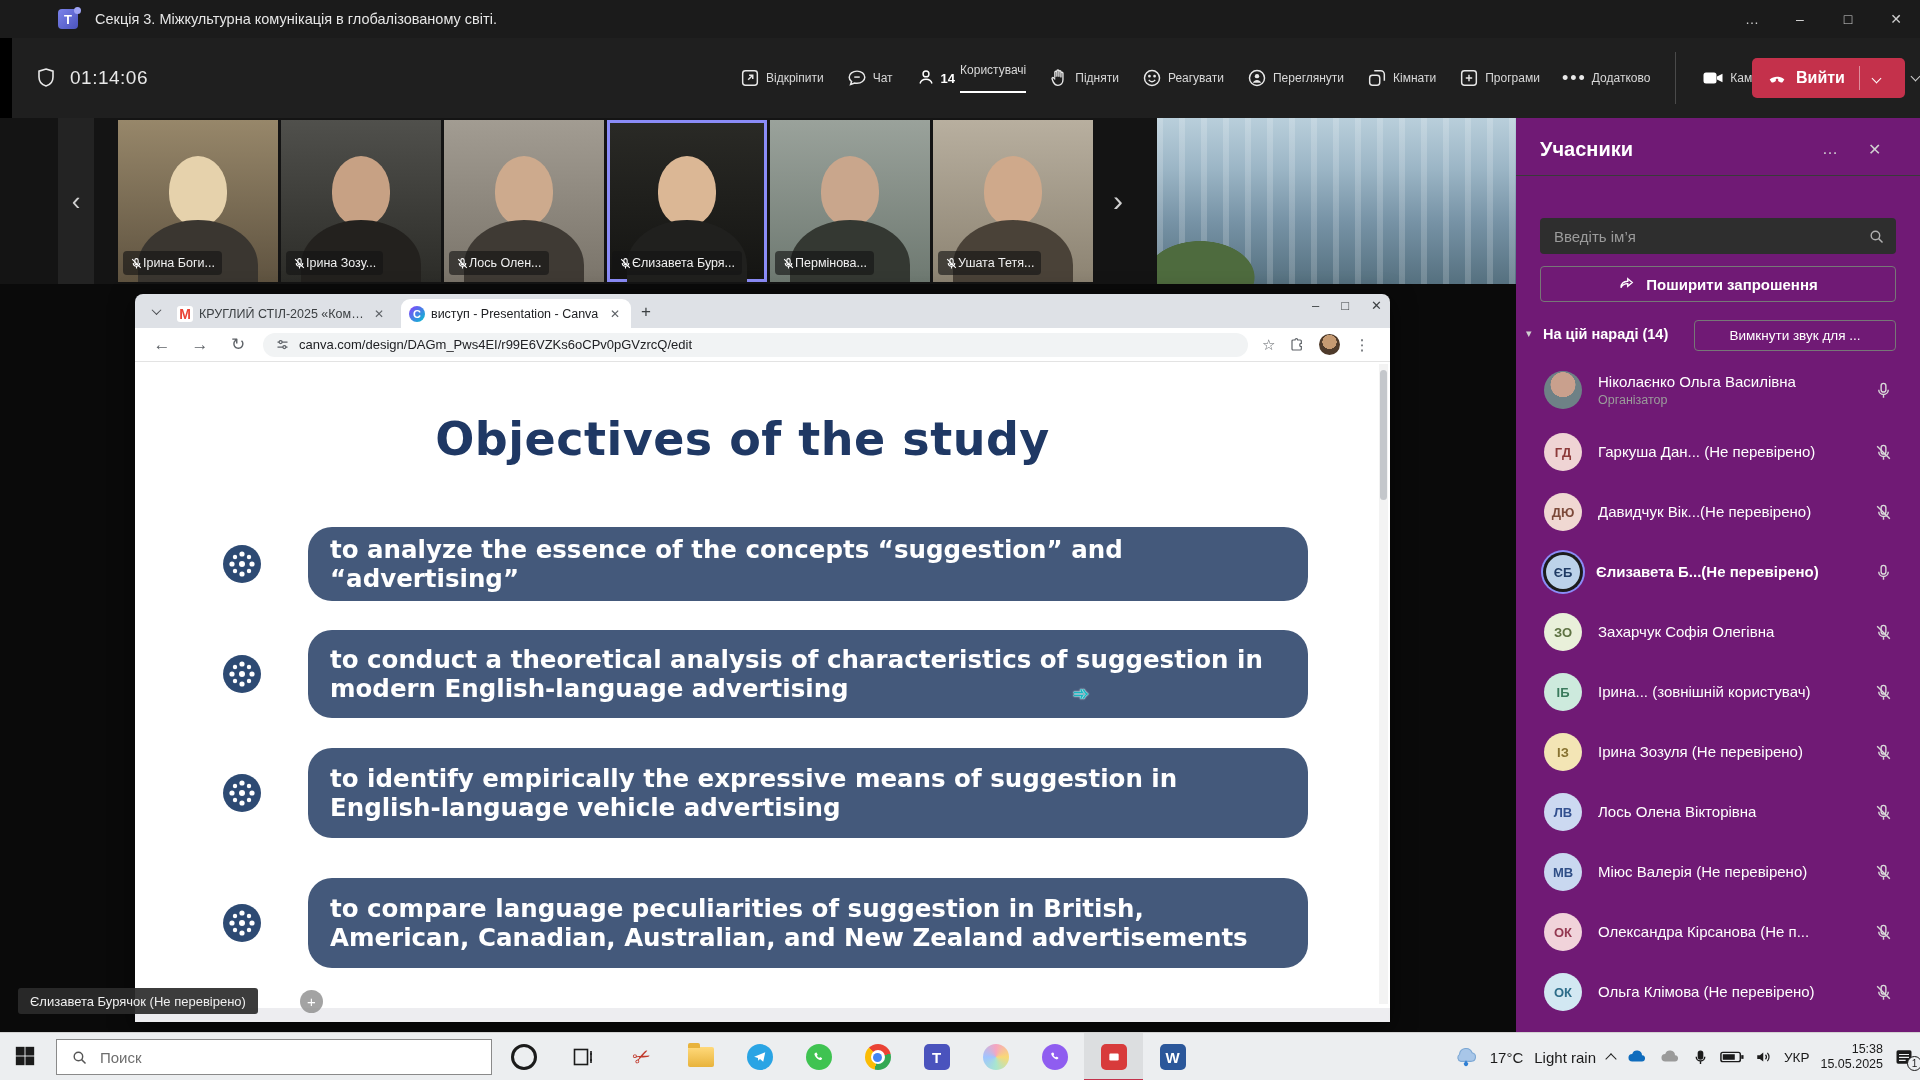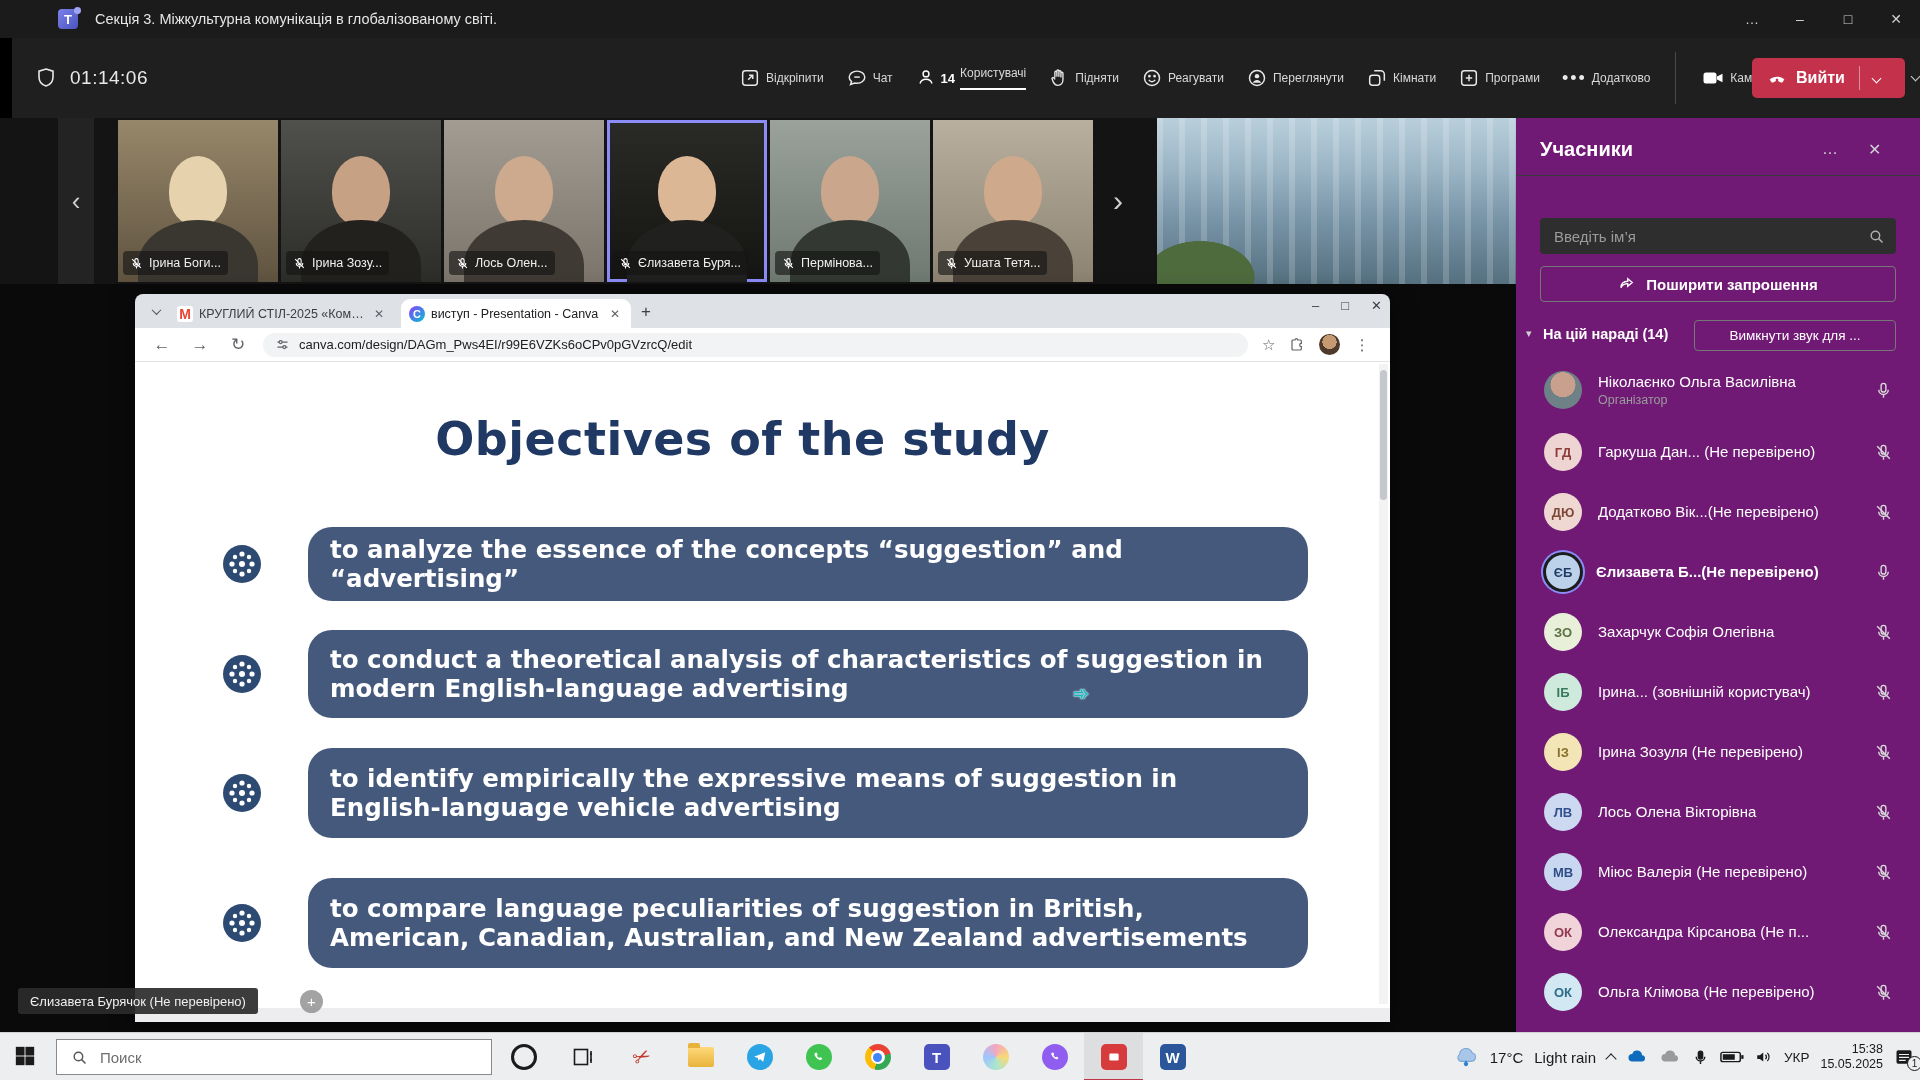--- a/index.html
+++ b/index.html
@@ -21,21 +21,21 @@
 
   
   .toolbar { position:absolute; left:12px; top:38px; width:1920px; height:80px; background:#1f1f1f; }
   .timer-group { position:absolute; left:22px; top:0; height:80px; display:flex; align-items:center; gap:12px; }
   .timer-group .time { color:#e8e8e8; font-size:19px; letter-spacing:0.5px; }
   .tb-center { position:absolute; left:716px; top:0; height:80px; display:flex; align-items:center; }
   .tb-btn { display:flex; flex-direction:row; align-items:center; justify-content:center; gap:5px;
     color:#d8d8d8; padding:0 11px; height:80px; }
   .tb-btn .icorow { display:flex; align-items:center; gap:4px; height:24px; }
   .tb-btn .lbl { font-size:12px; white-space:nowrap; }
-  .tb-btn.active .lbl { border-bottom:2px solid #fff; padding-bottom:8px; }
+  .tb-btn.active .lbl { border-bottom:2px solid #fff; padding-bottom:14px; }
   .tb-badge { color:#fff; font-size:13px; font-weight:bold; }
   .tb-divider { width:1px; height:52px; background:#4a4a4a; margin:0 14px; }
   .chev { width:7px; height:7px; border-right:1.6px solid #cfcfcf; border-bottom:1.6px solid #cfcfcf;
     transform:rotate(45deg); margin:0 6px; align-self:center; margin-top:-4px; }
   .tb-group { display:flex; align-items:center; }
   .leave-btn { position:absolute; right:27px; top:20px; width:153px; height:40px; background:#c4314b;
     border-radius:5px; display:flex; align-items:center; color:#fff; }
   .leave-btn .llabel { font-size:16px; font-weight:bold; margin-left:8px; }
   .leave-sep { width:1px; height:24px; background:rgba(255,255,255,.45); margin-left:14px; }
   .leave-btn .chev { border-color:#fff; margin:0 0 0 13px; }
@@ -55,21 +55,21 @@
   .thumb::after { content:""; position:absolute; left:50%; top:62%; transform:translateX(-50%);
     width:120px; height:90px; border-radius:50% 50% 0 0; background:var(--body); }
   .thumb.active { outline:3px solid #8b8cf8; outline-offset:-3px; }
   .t1 { --bg1:#97876a; --bg2:#5f5340; --face:#e6d2ac; --body:#3a3630; }
   .t2 { --bg1:#50504c; --bg2:#2c2c28; --face:#c7a184; --body:#23211e; }
   .t3 { --bg1:#a29c92; --bg2:#7a746a; --face:#cdaa8d; --body:#3f3a34; }
   .t4 { --bg1:#2a2a26; --bg2:#141412; --face:#dbb795; --body:#20201e; }
   .t5 { --bg1:#9aa29b; --bg2:#6e7971; --face:#c9a68c; --body:#343832; }
   .t6 { --bg1:#b8af9f; --bg2:#8c8372; --face:#cfa98b; --body:#4a4238; }
   .npill { position:absolute; left:5px; bottom:7px; background:rgba(20,20,20,.62); border-radius:4px;
-    height:24px; display:flex; align-items:center; gap:6px; padding:0 7px; z-index:2; max-width:150px; }
+    height:24px; display:flex; align-items:center; gap:0; padding:0 7px; z-index:2; max-width:150px; }
   .npill span { color:#f0f0f0; font-size:12.5px; white-space:nowrap; overflow:hidden; }
   .bigtile { position:absolute; left:1157px; top:0; width:359px; height:166px;
     background:
       radial-gradient(90px 60px at 12% 96%, #4e6b3e 0 60%, transparent 61%),
       repeating-linear-gradient(90deg, rgba(255,255,255,.18) 0 6px, transparent 6px 22px),
       linear-gradient(180deg,#b9cfdb 0%, #9cb6c6 30%, #7793a6 62%, #55707f 100%); }
 
   
   .stage { position:absolute; left:0; top:284px; width:1516px; height:748px; background:#0a0a0a; }
 
@@ -589,21 +589,21 @@
       <span class="pcol"><span class="pname">Гаркуша Дан... (Не перевірено)</span></span>
       <span class="pmic">
           <svg width="19" height="19" viewBox="0 0 24 24" fill="none" stroke="#d8d8d8" stroke-width="1.8">
             <rect x="9" y="3" width="6" height="11" rx="3"></rect>
             <path d="M6 11a6 6 0 0 0 12 0M12 17.5V21M4 4l16 16"></path>
           </svg>
         </span>
     </div>
     <div class="prow">
       <span class="pav" style="background-color: rgb(240, 216, 210); color: rgb(124, 74, 58);">ДЮ</span>
-      <span class="pcol"><span class="pname">Додатково Вік...(Не перевірено)</span></span>
+      <span class="pcol"><span class="pname">Давидчук Вік...(Не перевірено)</span></span>
       <span class="pmic">
           <svg width="19" height="19" viewBox="0 0 24 24" fill="none" stroke="#d8d8d8" stroke-width="1.8">
             <rect x="9" y="3" width="6" height="11" rx="3"></rect>
             <path d="M6 11a6 6 0 0 0 12 0M12 17.5V21M4 4l16 16"></path>
           </svg>
         </span>
     </div>
     <div class="prow">
       <span class="pav ring" style="background-color: rgb(188, 210, 234); color: rgb(31, 58, 99);">ЄБ</span>
       <span class="pcol"><span class="pname bold">Єлизавета Б...(Не перевірено)</span></span>

